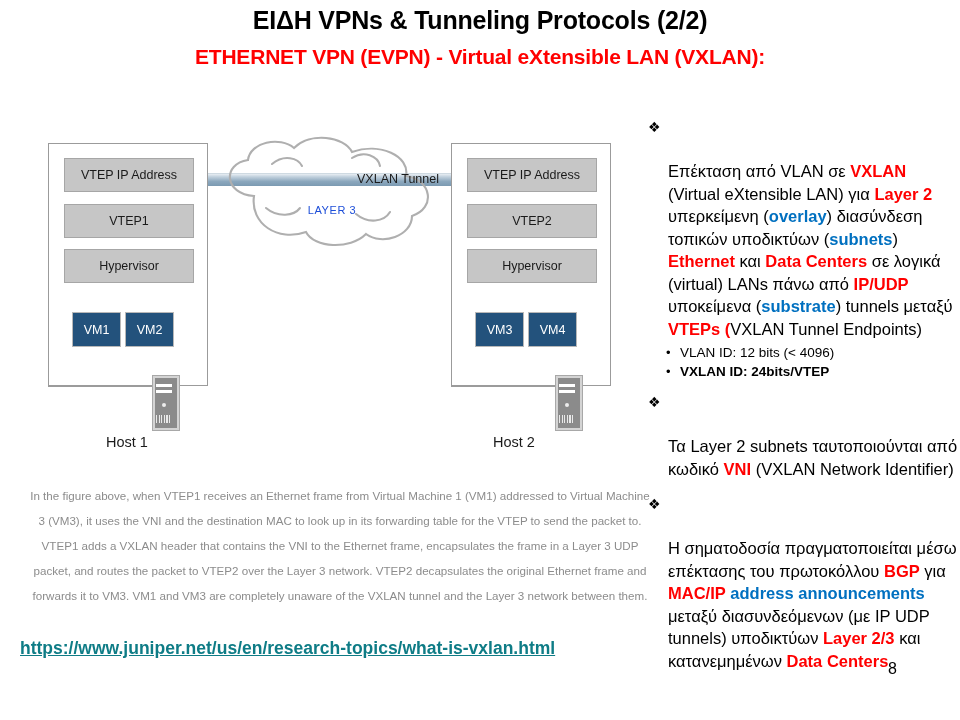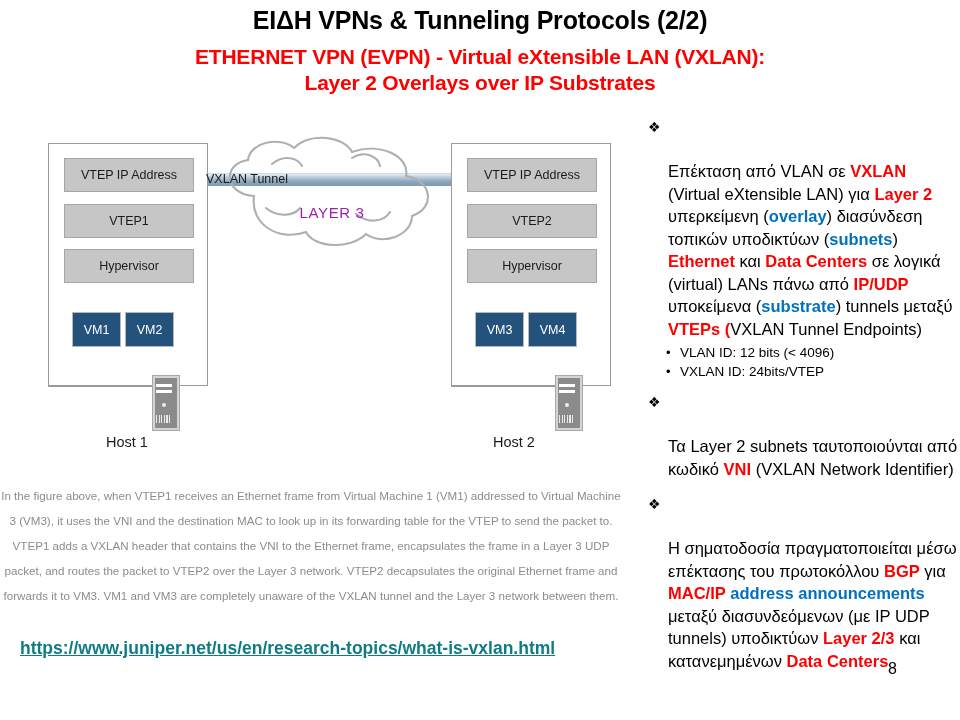--- a/index.html
+++ b/index.html
@@ -51,28 +51,28 @@
   .vm.v1{ left:23px; top:168px; }
   .vm.v2{ left:76px; top:168px;text-align:center; }
 
   
   .tunnel{
     position:absolute; left:184px; top:47px; width:247px; height:13px;
     background:linear-gradient(to bottom,#e8eef3 0%,#c3d2de 22%,#8ba7bd 62%,#7b9ab2 100%);
     border-top:1px solid #cfdae2;
   }
   .tunnel-label{
-    position:absolute; left:184px; top:44px; width:247px; height:18px;
-    text-align:left; font-size:12.5px; color:#1b1b1b; line-height:18px;
+    position:absolute; left:170px; top:44px; width:247px; height:18px;
+    text-align:right; font-size:12.5px; color:#1b1b1b; line-height:18px;
     z-index:3; white-space:nowrap;
   }
   .cloud-svg{ position:absolute; left:192px; top:10px; z-index:1; }
   .layer3-label{
     position:absolute; left:215px; top:78px; width:190px;
-    text-align:center; font-size:15px; color:#a21caf; letter-spacing:.6px;
+    text-align:center; font-size:11px; color:#1d4ed8; letter-spacing:.6px;
     z-index:2;
   }
 
   
   .server{ position:absolute; width:26px; height:54px; }
   .server .case{
     position:absolute; inset:0; background:#8b8b8b;
     border:2.4px solid #d4d4d4; box-shadow:0 0 0 1px #a8a8a8;
   }
   .server .slot{ position:absolute; left:3px; width:16px; height:3px; background:#fff; }
@@ -95,21 +95,21 @@
     position:absolute; width:120px; text-align:left;
     font-size:14.5px; color:#1a1a1a;
   }
   .host-label.hl-left{ left:84px; top:308px; }
   .host-label.hl-right{ left:471px; top:308px; }
 
   .stem{ position:absolute; background:#9b9b9b; }
 
   
   .caption{
-    position:absolute; left:1px; top:483px; width:620px;
+    position:absolute; left:30px; top:483px; width:620px;
     text-align:center; font-size:11.6px; line-height:25px;
     color:#8c8c8c;
   }
   .source-link{
     position:absolute; left:20px; top:638px;
     font-size:17.5px; color:#0e7c86; text-decoration:underline;font-weight:bold;
   }
 
   
   .notes{ position:absolute; left:648px; top:116px; width:310px; }
@@ -136,21 +136,20 @@
   }
 </style>
 </head>
 <body>
 
 <div class="slide">
 
   <div class="title-main">ΕΙΔΗ VPNs &amp; Tunneling Protocols (2/2)</div>
   <div class="title-sub">
     <div>ETHERNET VPN (EVPN) - Virtual eXtensible LAN (VXLAN):</div>
-    <div>Layer 2 Overlays over IP Substrates</div>
   </div>
 
   <div class="figure">
 
     <svg class="cloud-svg" width="232" height="116" viewBox="0 0 232 116">
       <path d="M40 60 C10 58 8 28 34 24 C36 6 66 0 80 12 C96 -4 130 0 138 16
                C166 6 196 20 192 40 C218 44 222 72 198 80 C198 100 168 110 152 98
                C136 114 100 112 92 96 C64 106 36 88 40 60 Z" fill="none" stroke="#afafaf" stroke-width="2.1" stroke-linecap="round"></path>
       <path d="M58 28 C70 18 84 22 88 30" fill="none" stroke="#afafaf" stroke-width="2.1" stroke-linecap="round"></path>
       <path d="M138 22 C150 14 164 20 166 30" fill="none" stroke="#afafaf" stroke-width="2.1" stroke-linecap="round"></path>
@@ -204,21 +203,21 @@
         <span class="mk">❖</span>
         <span class="bd"><span>Επέκταση από VLAN σε </span><span class="r">VXLAN</span><span> (Virtual eXtensible LAN) για </span><span class="r">Layer 2</span><span> υπερκείμενη (</span><span class="b">overlay</span><span>) διασύνδεση τοπικών υποδικτύων (</span><span class="b">subnets</span><span>) </span><span class="r">Ethernet</span><span> και </span><span class="r">Data Centers</span><span> σε λογικά (virtual) LANs πάνω από </span><span class="r">IP/UDP</span><span> υποκείμενα (</span><span class="b">substrate</span><span>) tunnels μεταξύ </span><span class="r">VTEPs (</span><span>VXLAN Tunnel Endpoints)</span></span>
       </div>
       <div class="subs">
         <div class="subitem">
           <span class="mk">•</span>
           <span class="bd">VLAN ID: 12 bits (&lt; 4096)</span>
         </div>
         <div class="subitem">
           <span class="mk">•</span>
-          <span class="bd" style="font-weight: normal;">VXLAN ID: 24bits/VTEP</span>
+          <span class="bd" style="font-weight: bold;">VXLAN ID: 24bits/VTEP</span>
         </div>
       </div>
       <div class="bullet">
         <span class="mk">❖</span>
         <span class="bd"><span>Τα Layer 2 subnets ταυτοποιούνται από κωδικό </span><span class="r">VNI</span><span> (VXLAN Network Identifier)</span></span>
       </div>
       <div class="gap"></div>
       <div class="bullet">
         <span class="mk">❖</span>
         <span class="bd"><span>Η σηματοδοσία πραγματοποιείται μέσω επέκτασης του πρωτοκόλλου </span><span class="r">BGP</span><span> για </span><span class="r">MAC/IP</span><span> </span><span class="b">address announcements</span><span> μεταξύ διασυνδεόμενων (με IP UDP tunnels) υποδικτύων </span><span class="r">Layer 2/3</span><span> και κατανεμημένων </span><span class="r">Data Centers</span></span>

